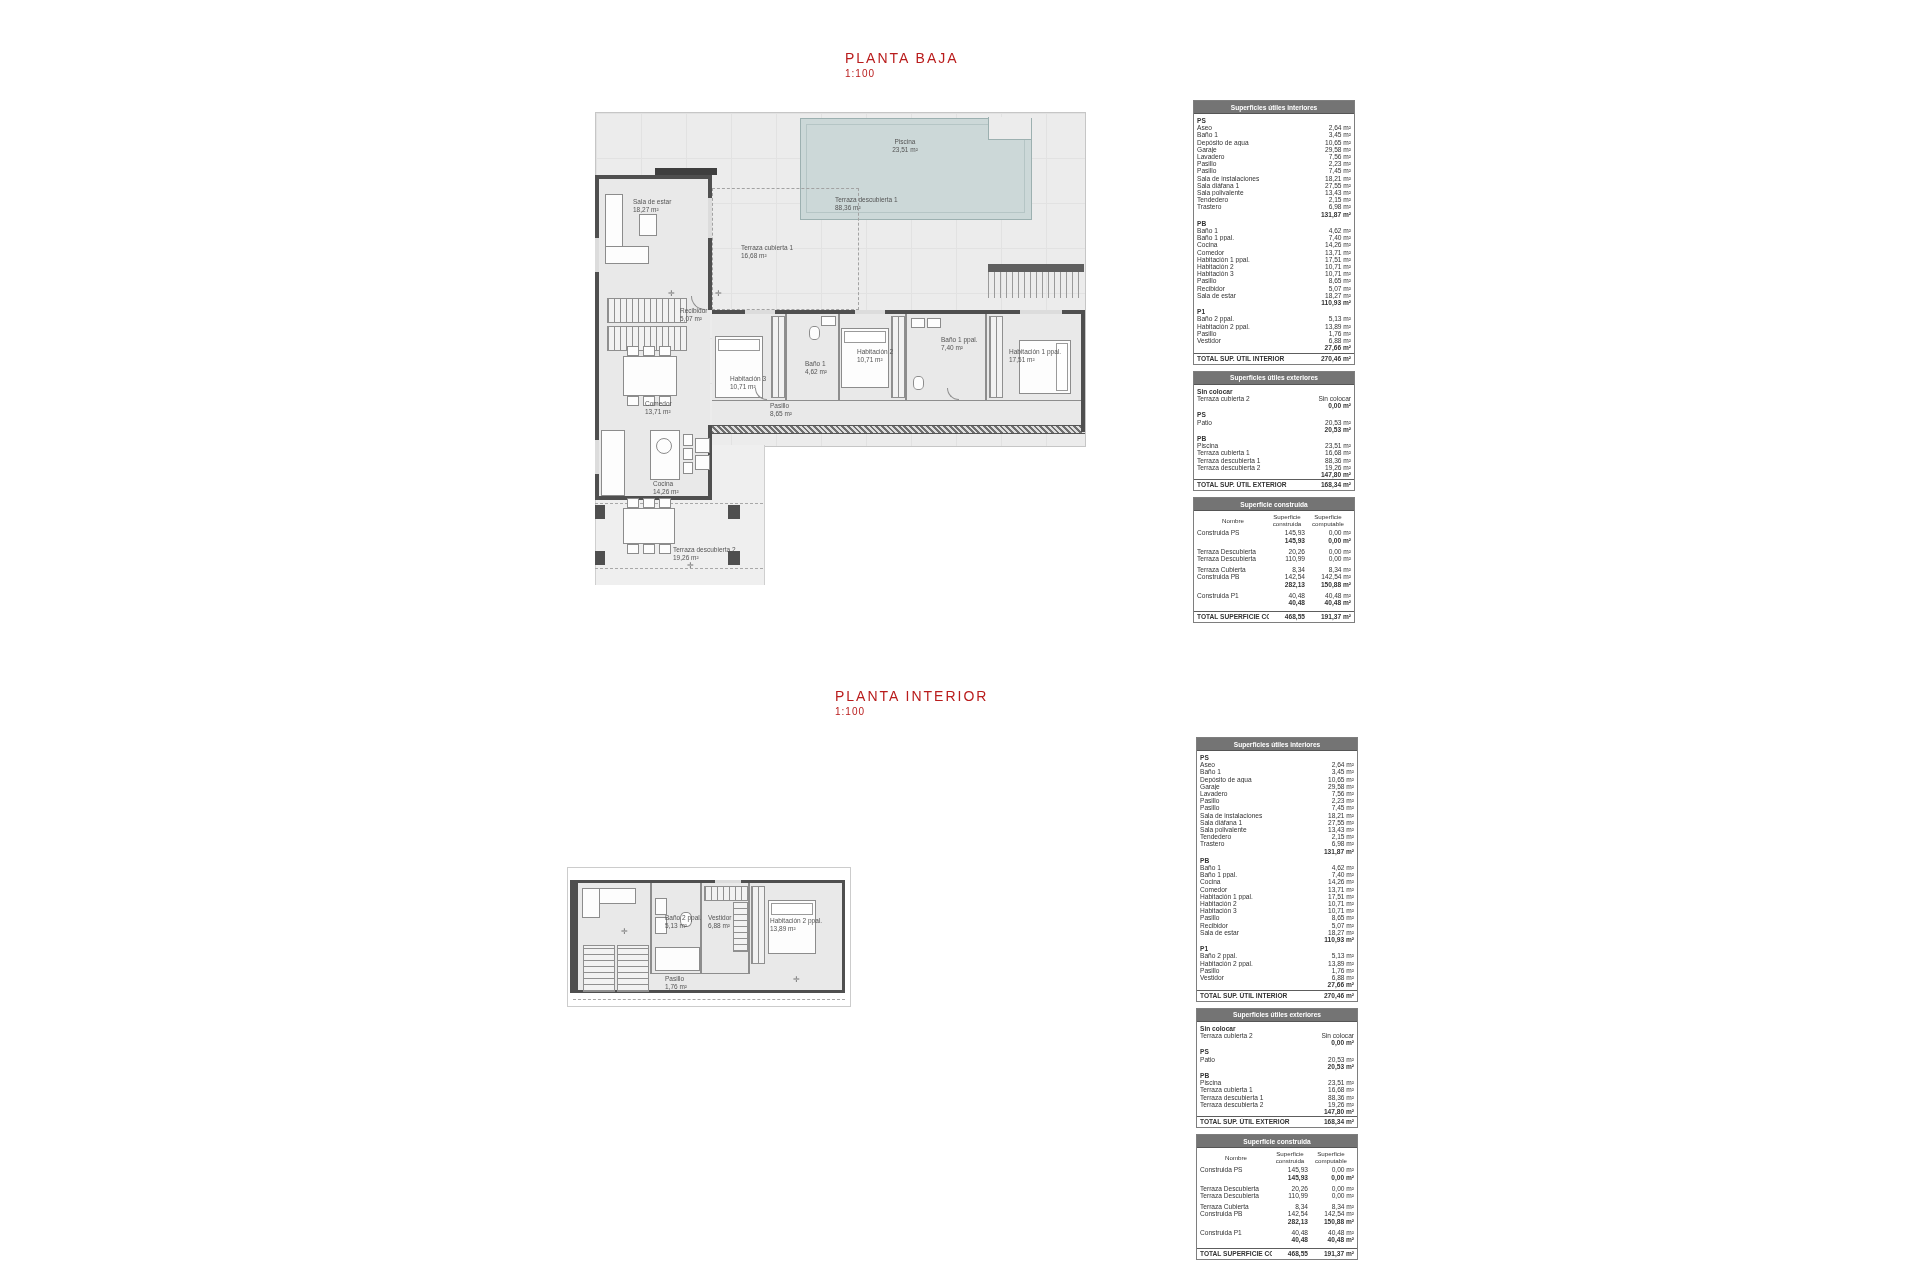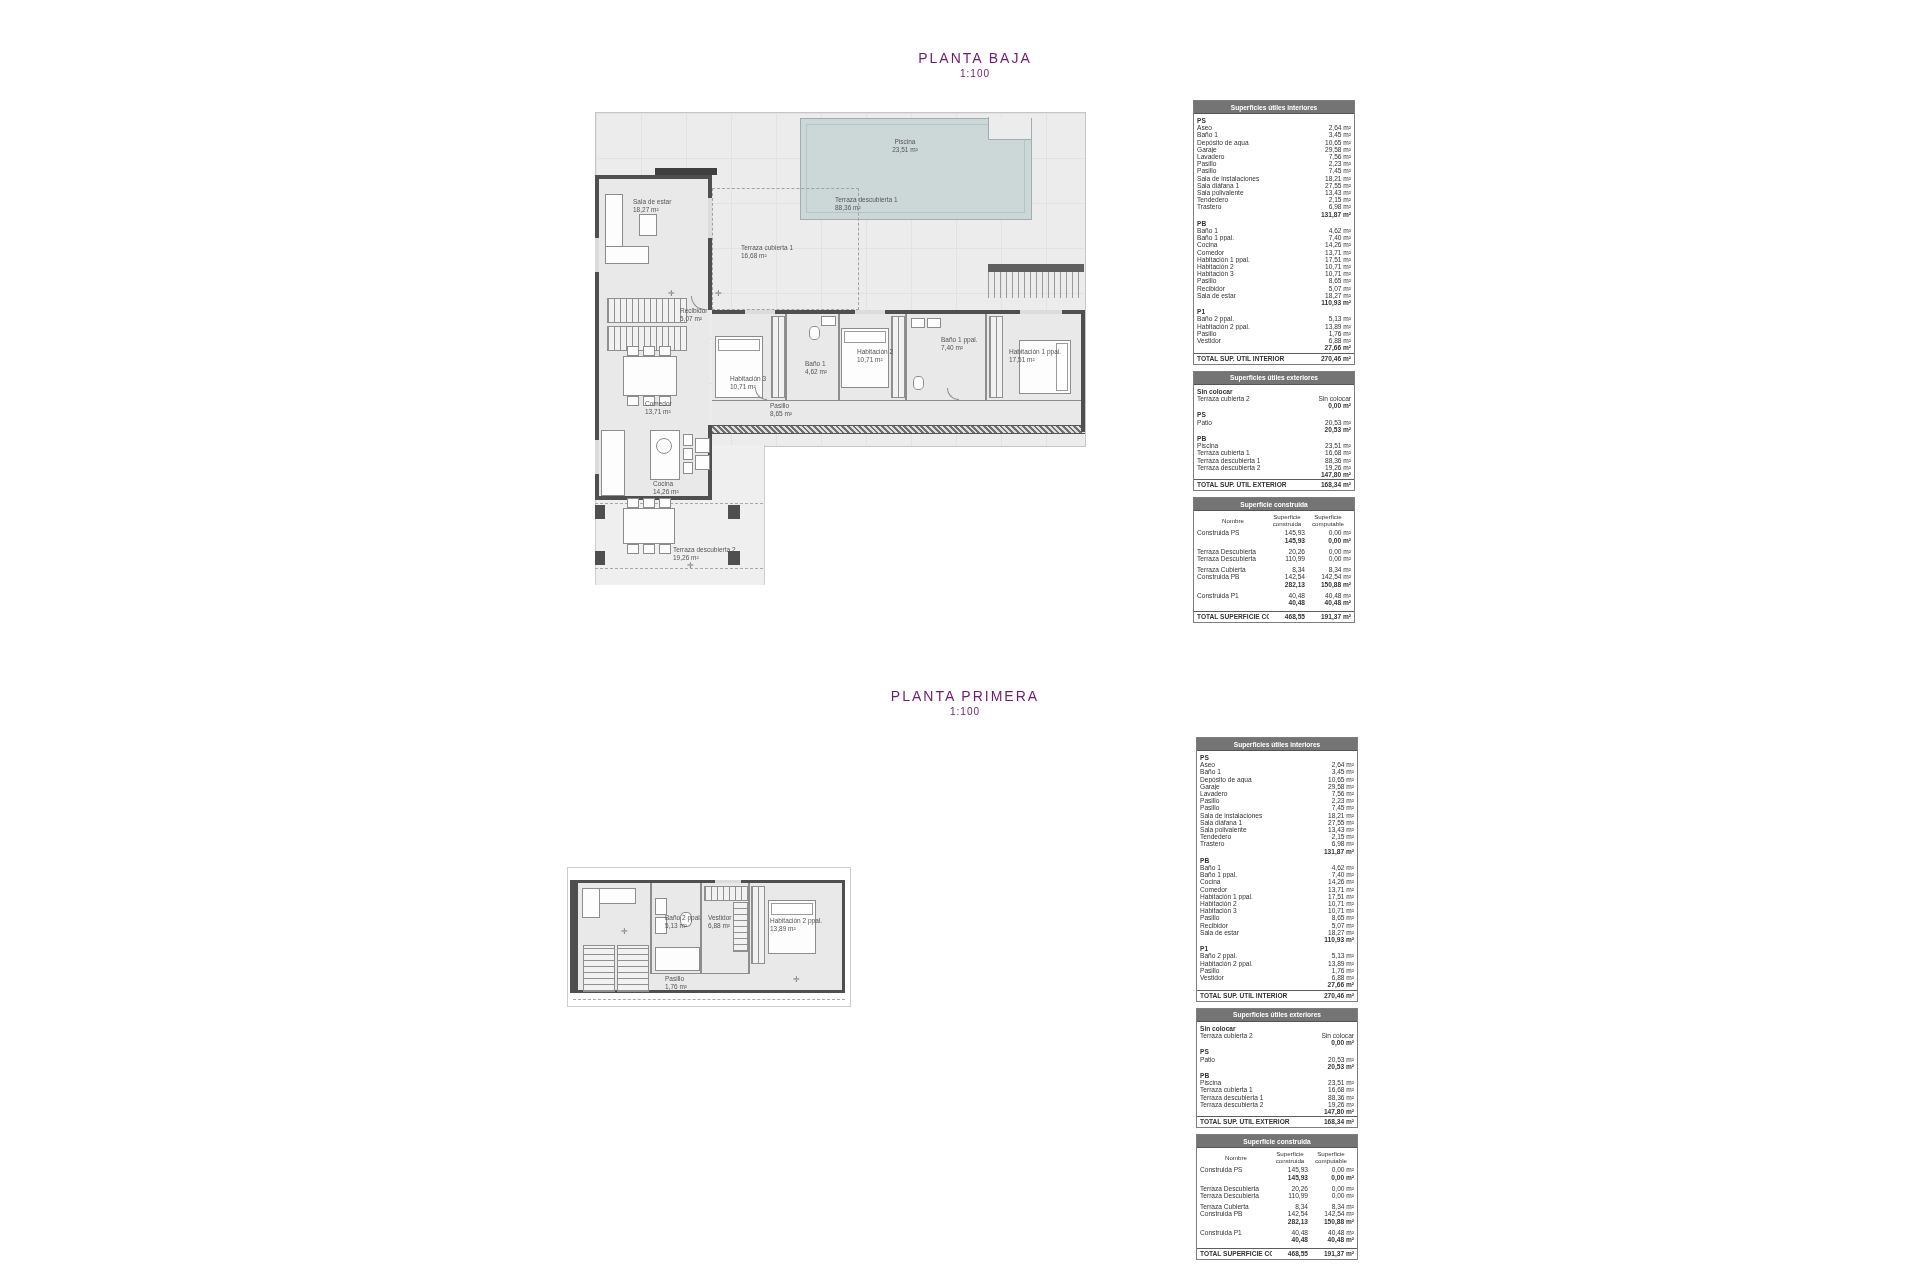--- a/index.html
+++ b/index.html
@@ -1,20 +1,20 @@
 <!DOCTYPE html>
 <html><head>
 <meta charset="utf-8">
 <style>
   html,body{margin:0;padding:0;background:#fff;}
   body{width:1920px;height:1280px;position:relative;overflow:hidden;
        font-family:"Liberation Sans",sans-serif;color:#3c3c3c;}
   .abs{position:absolute;}
   
-  .sheet-title{position:absolute;width:260px;text-align:center;color:#701a75;}
+  .sheet-title{position:absolute;width:260px;text-align:left;color:#b91c1c;}
   .sheet-title .t{font-size:14px;letter-spacing:2px;}
   .sheet-title .s{font-size:10px;margin-top:2px;letter-spacing:1px;}
   
   .tset{position:absolute;width:162px;}
   .tbl{border:1px solid #7e7e7e;background:#fff;margin-bottom:6px;}
   .thead{background:#747474;color:#fff;font-weight:bold;font-size:6.6px;
          text-align:center;padding:2.5px 0;border-bottom:1px solid #555;}
   .tbody{padding:1px 0 2px 0;}
   .trow{display:flex;padding:0 3px;font-size:6.6px;line-height:7.2px;color:#333;}
   .trow .tl{flex:1;text-align:left;white-space:nowrap;overflow:hidden;}
@@ -64,21 +64,21 @@
   .winGap{position:absolute;background:#dcdcdc;}
 </style>
 </head>
 <body>
 
 <div class="sheet-title" style="left:845px;top:50px;">
   <div class="t">PLANTA BAJA</div>
   <div class="s">1:100</div>
 </div>
 <div class="sheet-title" style="left:835px;top:688px;">
-  <div class="t">PLANTA PRIMERA</div>
+  <div class="t">PLANTA INTERIOR</div>
   <div class="s">1:100</div>
 </div>
 
 <div id="plan-baja" class="plan" style="left:595px;top:88px;width:492px;height:500px;">
 
   <div class="plot" style="left:0;top:24px;width:489px;height:333px;"></div>
   <div class="plot2" style="left:0;top:357px;width:168px;height:140px;"></div>
 
   <div class="pool" style="left:205px;top:30px;width:230px;height:100px;"></div>
   <div class="poolin" style="left:211px;top:36px;width:217px;height:87px;"></div>

